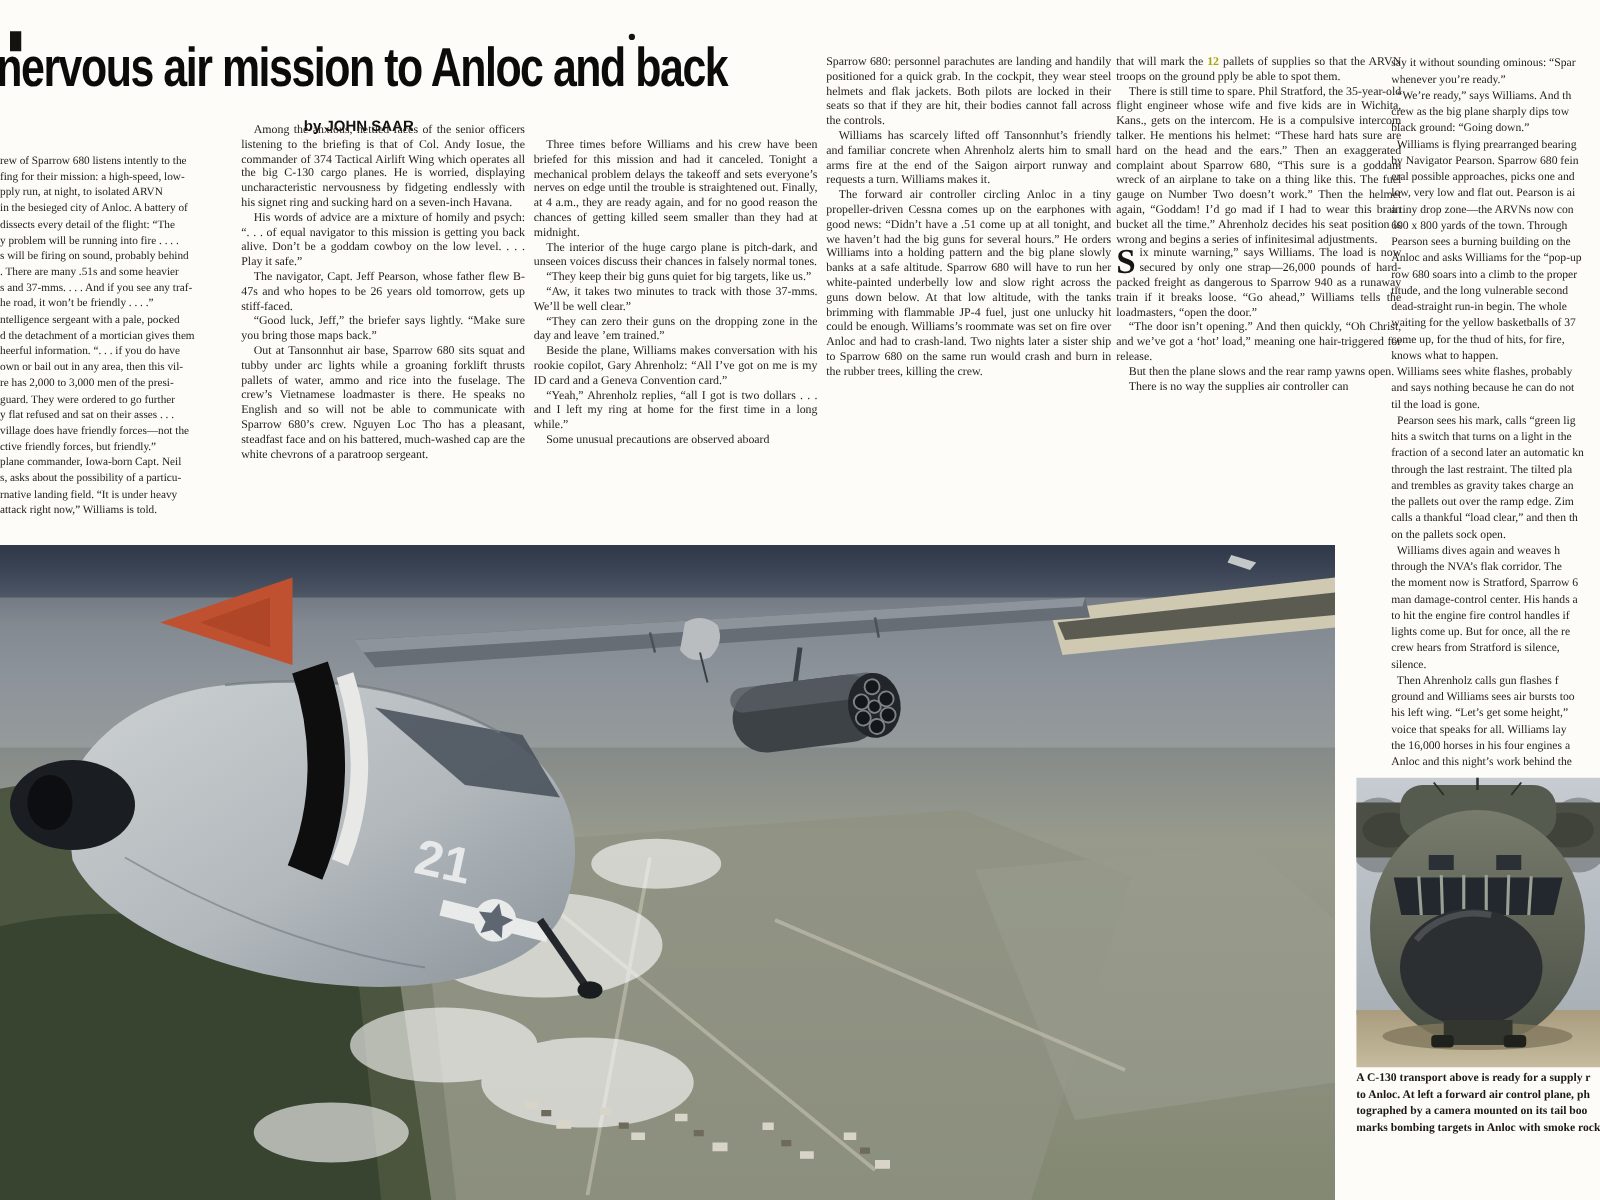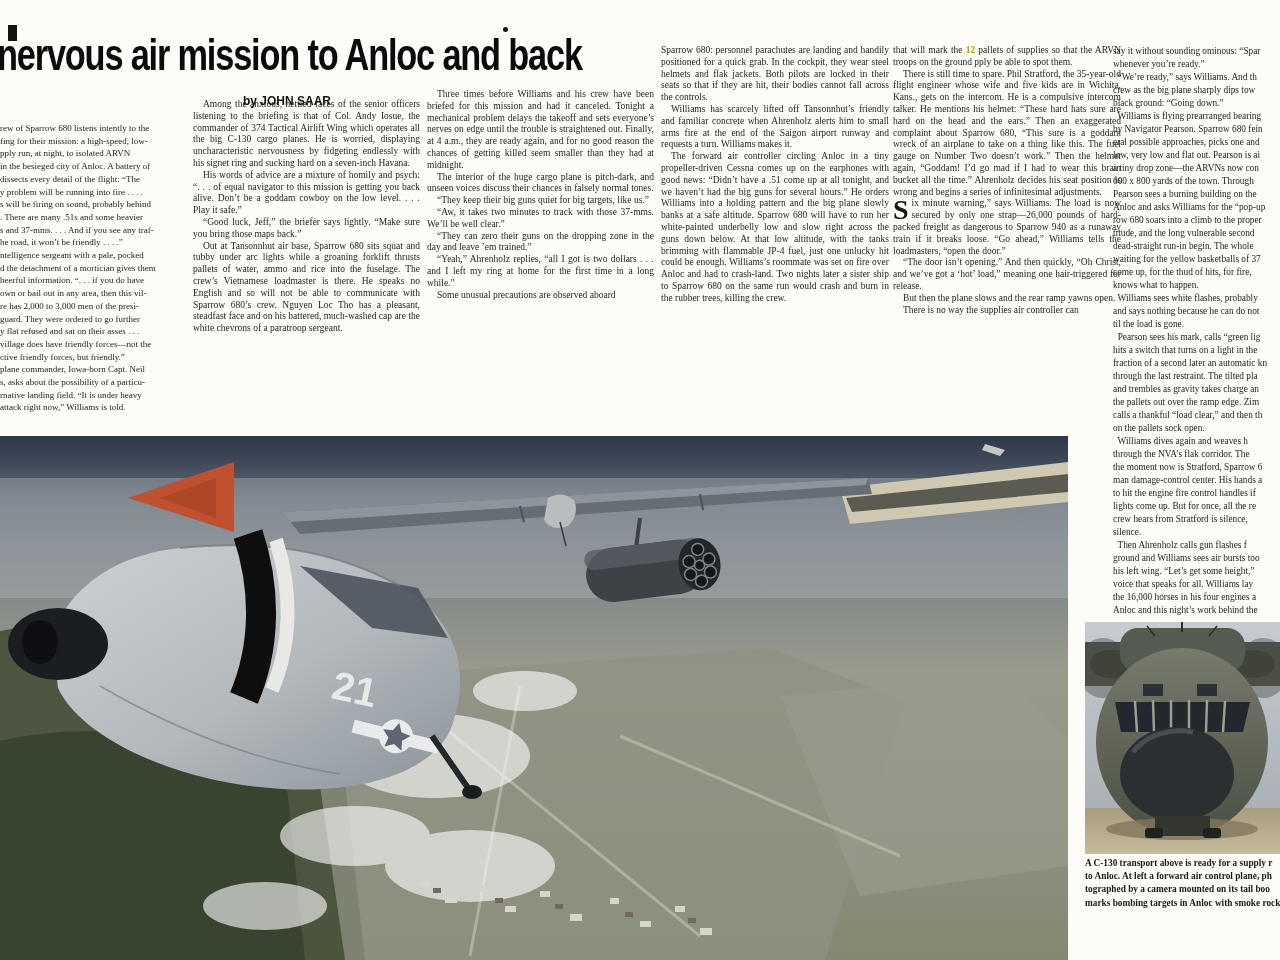--- a/index.html
+++ b/index.html
@@ -10,21 +10,21 @@
     font-family:"Liberation Sans",sans-serif;font-weight:bold;font-size:44px;
     letter-spacing:-1.5px;transform:scaleX(.78);transform-origin:left top;color:#0c0b0a;}
   .byline{position:absolute;left:227px;top:94px;font-family:"Liberation Sans",sans-serif;
     font-weight:bold;font-size:12px;color:#121110;padding-left:16px;}
   .col{position:absolute;font-size:9.5px;line-height:11.8px;text-align:justify;color:#26221c;}
   .col p{margin:0;text-indent:10px;}
   .col p.noindent{text-indent:0;}
   .lines{white-space:pre;text-align:left;overflow:hidden;}
   .col1{left:0;top:122px;width:200px;font-size:9px;line-height:12.7px;height:300px;}
   .col2{left:193px;top:99px;width:227px;}
-  .col3{left:427px;top:89px;width:227px;}
+  .col3{left:427px;top:111px;width:227px;}
   .col4{left:661px;top:45px;width:228px;}
   .col5{left:893px;top:45px;width:228px;}
   .col6{left:1113px;top:45px;width:200px;font-size:9.3px;line-height:13px;height:580px;overflow:visible;}
   .hl{color:#a8a400;font-weight:bold;}
   .dropcap{float:left;font-size:28px;line-height:22px;font-weight:bold;margin:1px 3px 0 0;color:#17150f;}
   .photo{position:absolute;}
   .photo svg{display:block;width:100%;height:100%;}
   .aerial{left:0;top:436px;width:1068px;height:524px;}
   .c130{left:1085px;top:622px;width:195px;height:232px;}
   .caption{position:absolute;left:1085px;top:857px;width:210px;font-size:9.3px;
@@ -62,29 +62,31 @@
 y flat refused and sat on their asses . . .
 village does have friendly forces—not the
 ctive friendly forces, but friendly.”
 plane commander, Iowa-born Capt. Neil
 s, asks about the possibility of a particu-
 rnative landing field. “It is under heavy
 attack right now,” Williams is told.</div>
   <div class="col col2">
       <p>Among the anxious, nettled faces of the senior officers listening to the briefing is that of Col. Andy Iosue, the commander of 374 Tactical Airlift Wing which operates all the big C-130 cargo planes. He is worried, displaying uncharacteristic nervousness by fidgeting endlessly with his signet ring and sucking hard on a seven-inch Havana.</p>
       <p>His words of advice are a mixture of homily and psych: “. . . of equal navigator to this mission is getting you back alive. Don’t be a goddam cowboy on the low level. . . . Play it safe.”</p>
+      <p>The navigator, Capt. Jeff Pearson, whose father flew B-47s and who hopes to be 26 years old tomorrow, gets up stiff-faced.</p>
       <p>“Good luck, Jeff,” the briefer says lightly. “Make sure you bring those maps back.”</p>
       <p>Out at Tansonnhut air base, Sparrow 680 sits squat and tubby under arc lights while a groaning forklift thrusts pallets of water, ammo and rice into the fuselage. The crew’s Vietnamese loadmaster is there. He speaks no English and so will not be able to communicate with Sparrow 680’s crew. Nguyen Loc Tho has a pleasant, steadfast face and on his battered, much-washed cap are the white chevrons of a paratroop sergeant.</p>
     </div>
   <div class="col col3">
       <p>Three times before Williams and his crew have been briefed for this mission and had it canceled. Tonight a mechanical problem delays the takeoff and sets everyone’s nerves on edge until the trouble is straightened out. Finally, at 4 a.m., they are ready again, and for no good reason the chances of getting killed seem smaller than they had at midnight.</p>
       <p>The interior of the huge cargo plane is pitch-dark, and unseen voices discuss their chances in falsely normal tones.</p>
       <p>“They keep their big guns quiet for big targets, like us.”</p>
       <p>“Aw, it takes two minutes to track with those 37-mms. We’ll be well clear.”</p>
       <p>“They can zero their guns on the dropping zone in the day and leave ’em trained.”</p>
+      <p>Beside the plane, Williams makes conversation with his rookie copilot, Gary Ahrenholz: “All I’ve got on me is my ID card and a Geneva Convention card.”</p>
       <p>“Yeah,” Ahrenholz replies, “all I got is two dollars . . . and I left my ring at home for the first time in a long while.”</p>
       <p>Some unusual precautions are observed aboard</p>
     </div>
   <div class="col col4">
       <p class="noindent">Sparrow 680: personnel parachutes are landing and handily positioned for a quick grab. In the cockpit, they wear steel helmets and flak jackets. Both pilots are locked in their seats so that if they are hit, their bodies cannot fall across the controls.</p>
       <p>Williams has scarcely lifted off Tansonnhut’s friendly and familiar concrete when Ahrenholz alerts him to small arms fire at the end of the Saigon airport runway and requests a turn. Williams makes it.</p>
       <p>The forward air controller circling Anloc in a tiny propeller-driven Cessna comes up on the earphones with good news: “Didn’t have a .51 come up at all tonight, and we haven’t had the big guns for several hours.” He orders Williams into a holding pattern and the big plane slowly banks at a safe altitude. Sparrow 680 will have to run her white-painted underbelly low and slow right across the guns down below. At that low altitude, with the tanks brimming with flammable JP-4 fuel, just one unlucky hit could be enough. Williams’s roommate was set on fire over Anloc and had to crash-land. Two nights later a sister ship to Sparrow 680 on the same run would crash and burn in the rubber trees, killing the crew.</p>
     </div>
 
   <div class="col col5">

